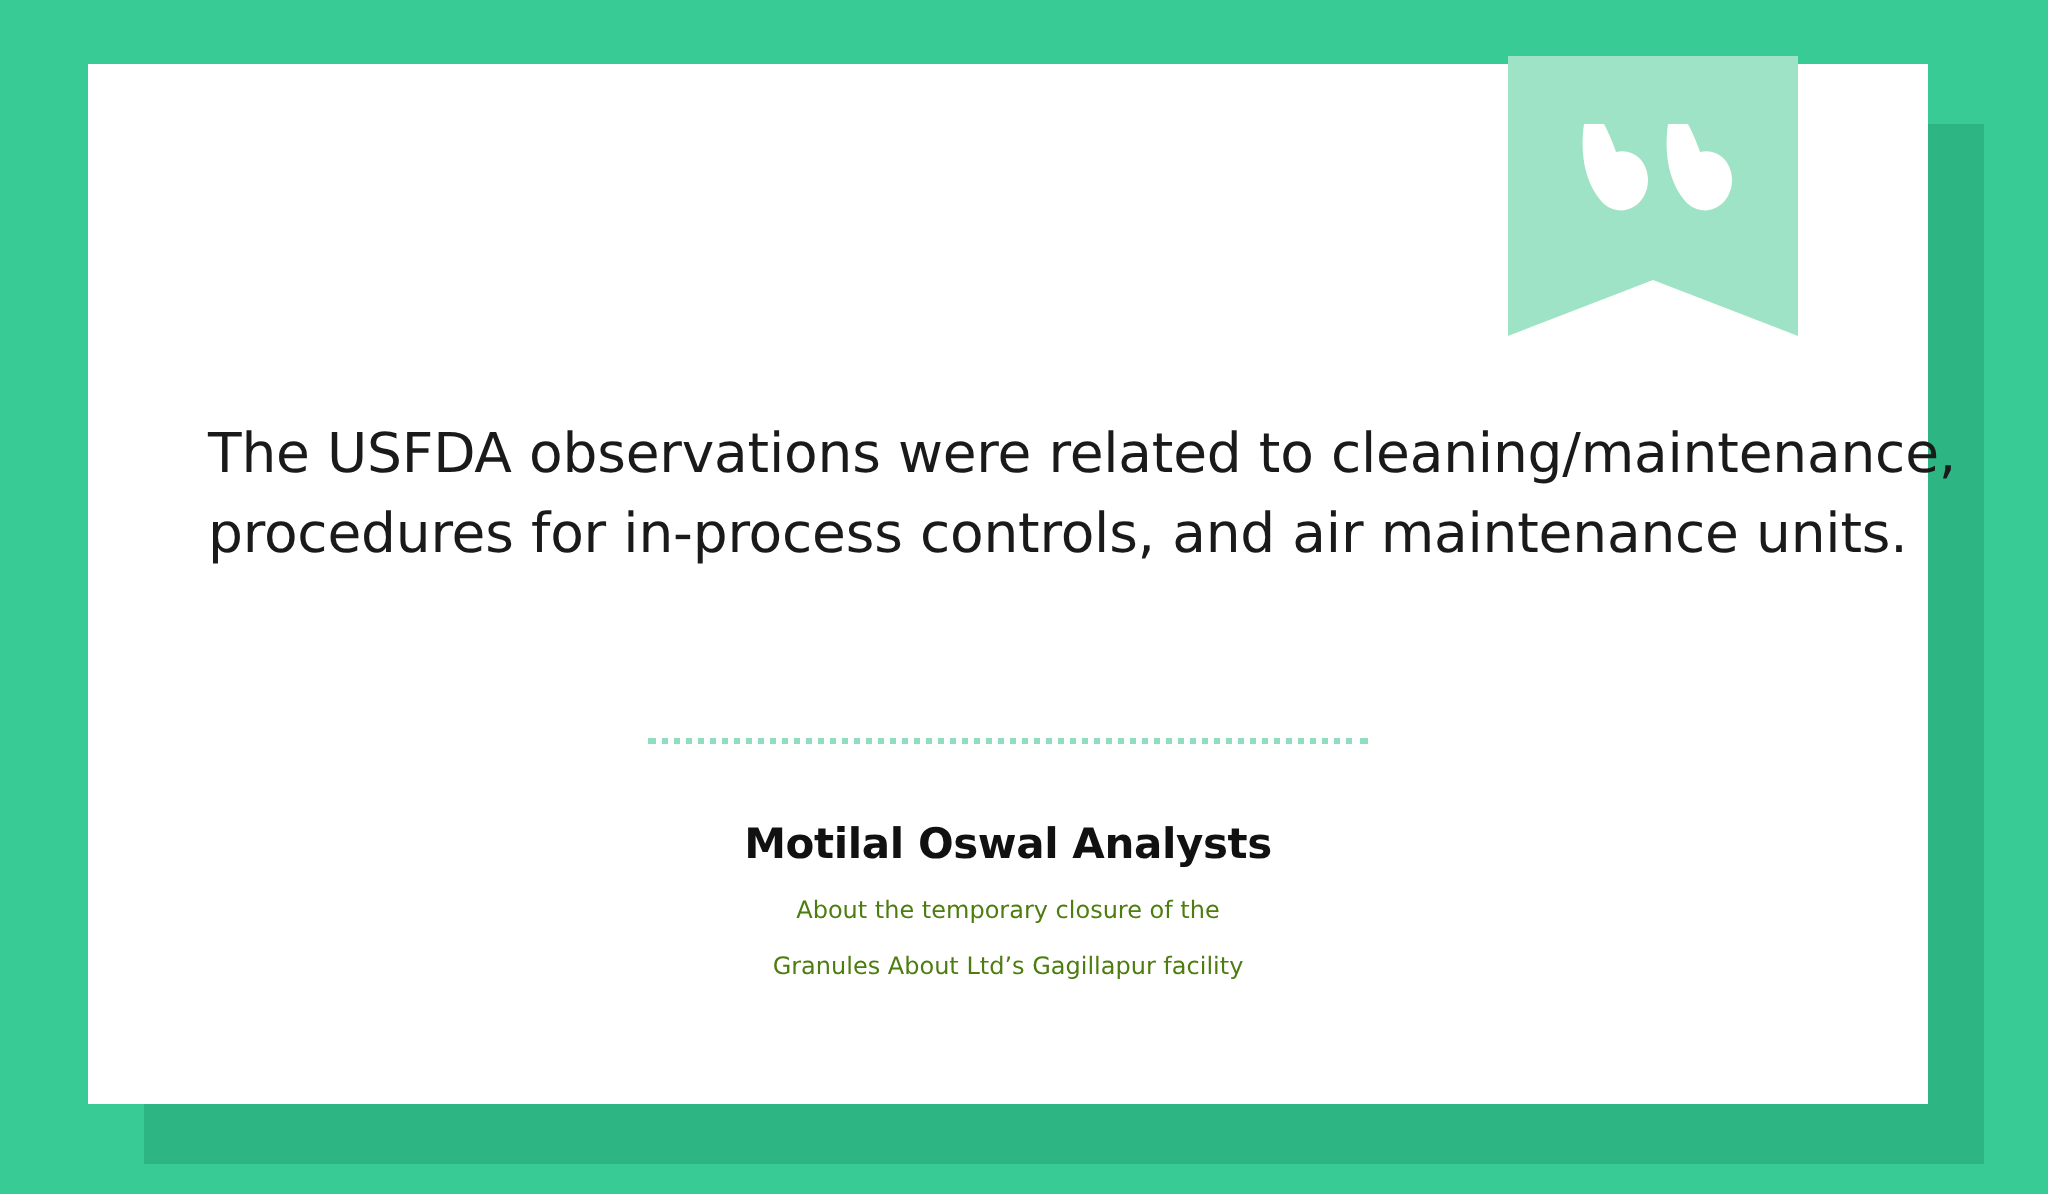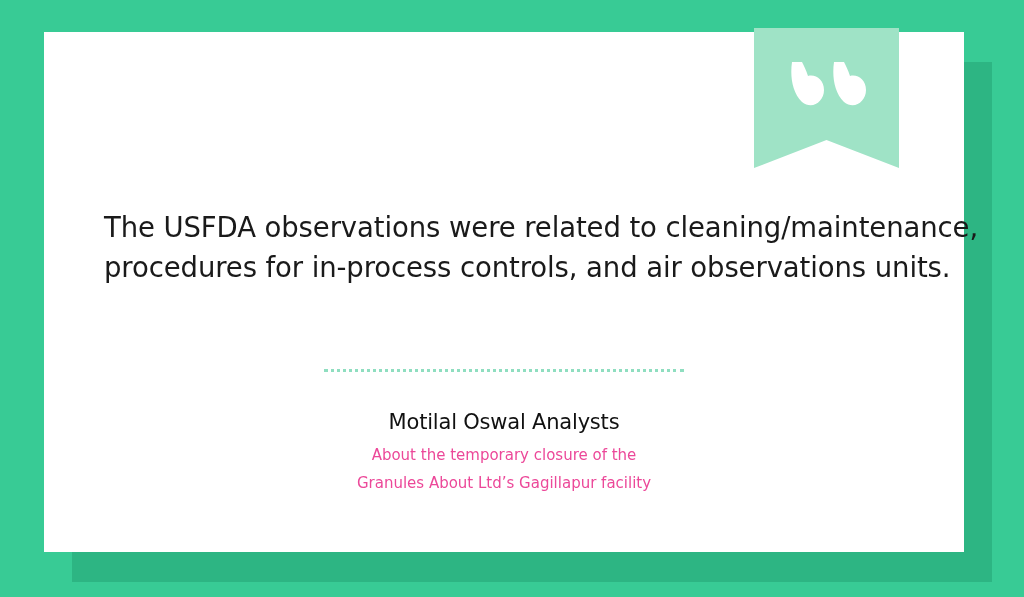--- a/index.html
+++ b/index.html
@@ -101,29 +101,29 @@
 
   .attrib {
     position: absolute;
     left: 60px;
     top: 375px;
     width: 800px;
     text-align: center;
   }
   .attrib-name {
     font-size: 21px;
-    font-weight: normal;
+    font-weight: bold;
     color: #111111;
     line-height: 30px;
     letter-spacing: -0.2px;
   }
   .attrib-sub {
     margin-top: 4px;
-    font-size: 15px;
-    color: #ec4899;
+    font-size: 12px;
+    color: #4d7c0f;
     line-height: 28px;
   }
   .attrib-sub span { display: block; white-space: nowrap; }
 </style>
 </head>
 <body>
 
 <div class="stage">
 
   <div class="card-shadow"></div>
@@ -136,21 +136,21 @@
       <div class="ribbon-glyph">
         <svg width="82" height="46" viewBox="0 0 82 46" aria-hidden="true">
           <path d="M6 2 C4 16 6 32 16 42 C26 50 38 42 38 30 C38 20 30 14 22 16 C20 10 18 6 16 2 Z" fill="#FFFFFF"></path>
           <path d="M48 2 C46 16 48 32 58 42 C68 50 80 42 80 30 C80 20 72 14 64 16 C62 10 60 6 58 2 Z" fill="#FFFFFF"></path>
         </svg>
       </div>
     </div>
 
     <div class="quote-text">
       <span class="ql">The USFDA observations were related to cleaning/maintenance,</span>
-      <span class="ql">procedures for in-process controls, and air observations units.</span>
+      <span class="ql">procedures for in-process controls, and air maintenance units.</span>
     </div>
 
     <div class="divider"></div>
 
     <div class="attrib">
       <div class="attrib-name">Motilal Oswal Analysts</div>
       <div class="attrib-sub">
         <span>About the temporary closure of the</span>
         <span>Granules About Ltd’s Gagillapur facility</span>
       </div>

